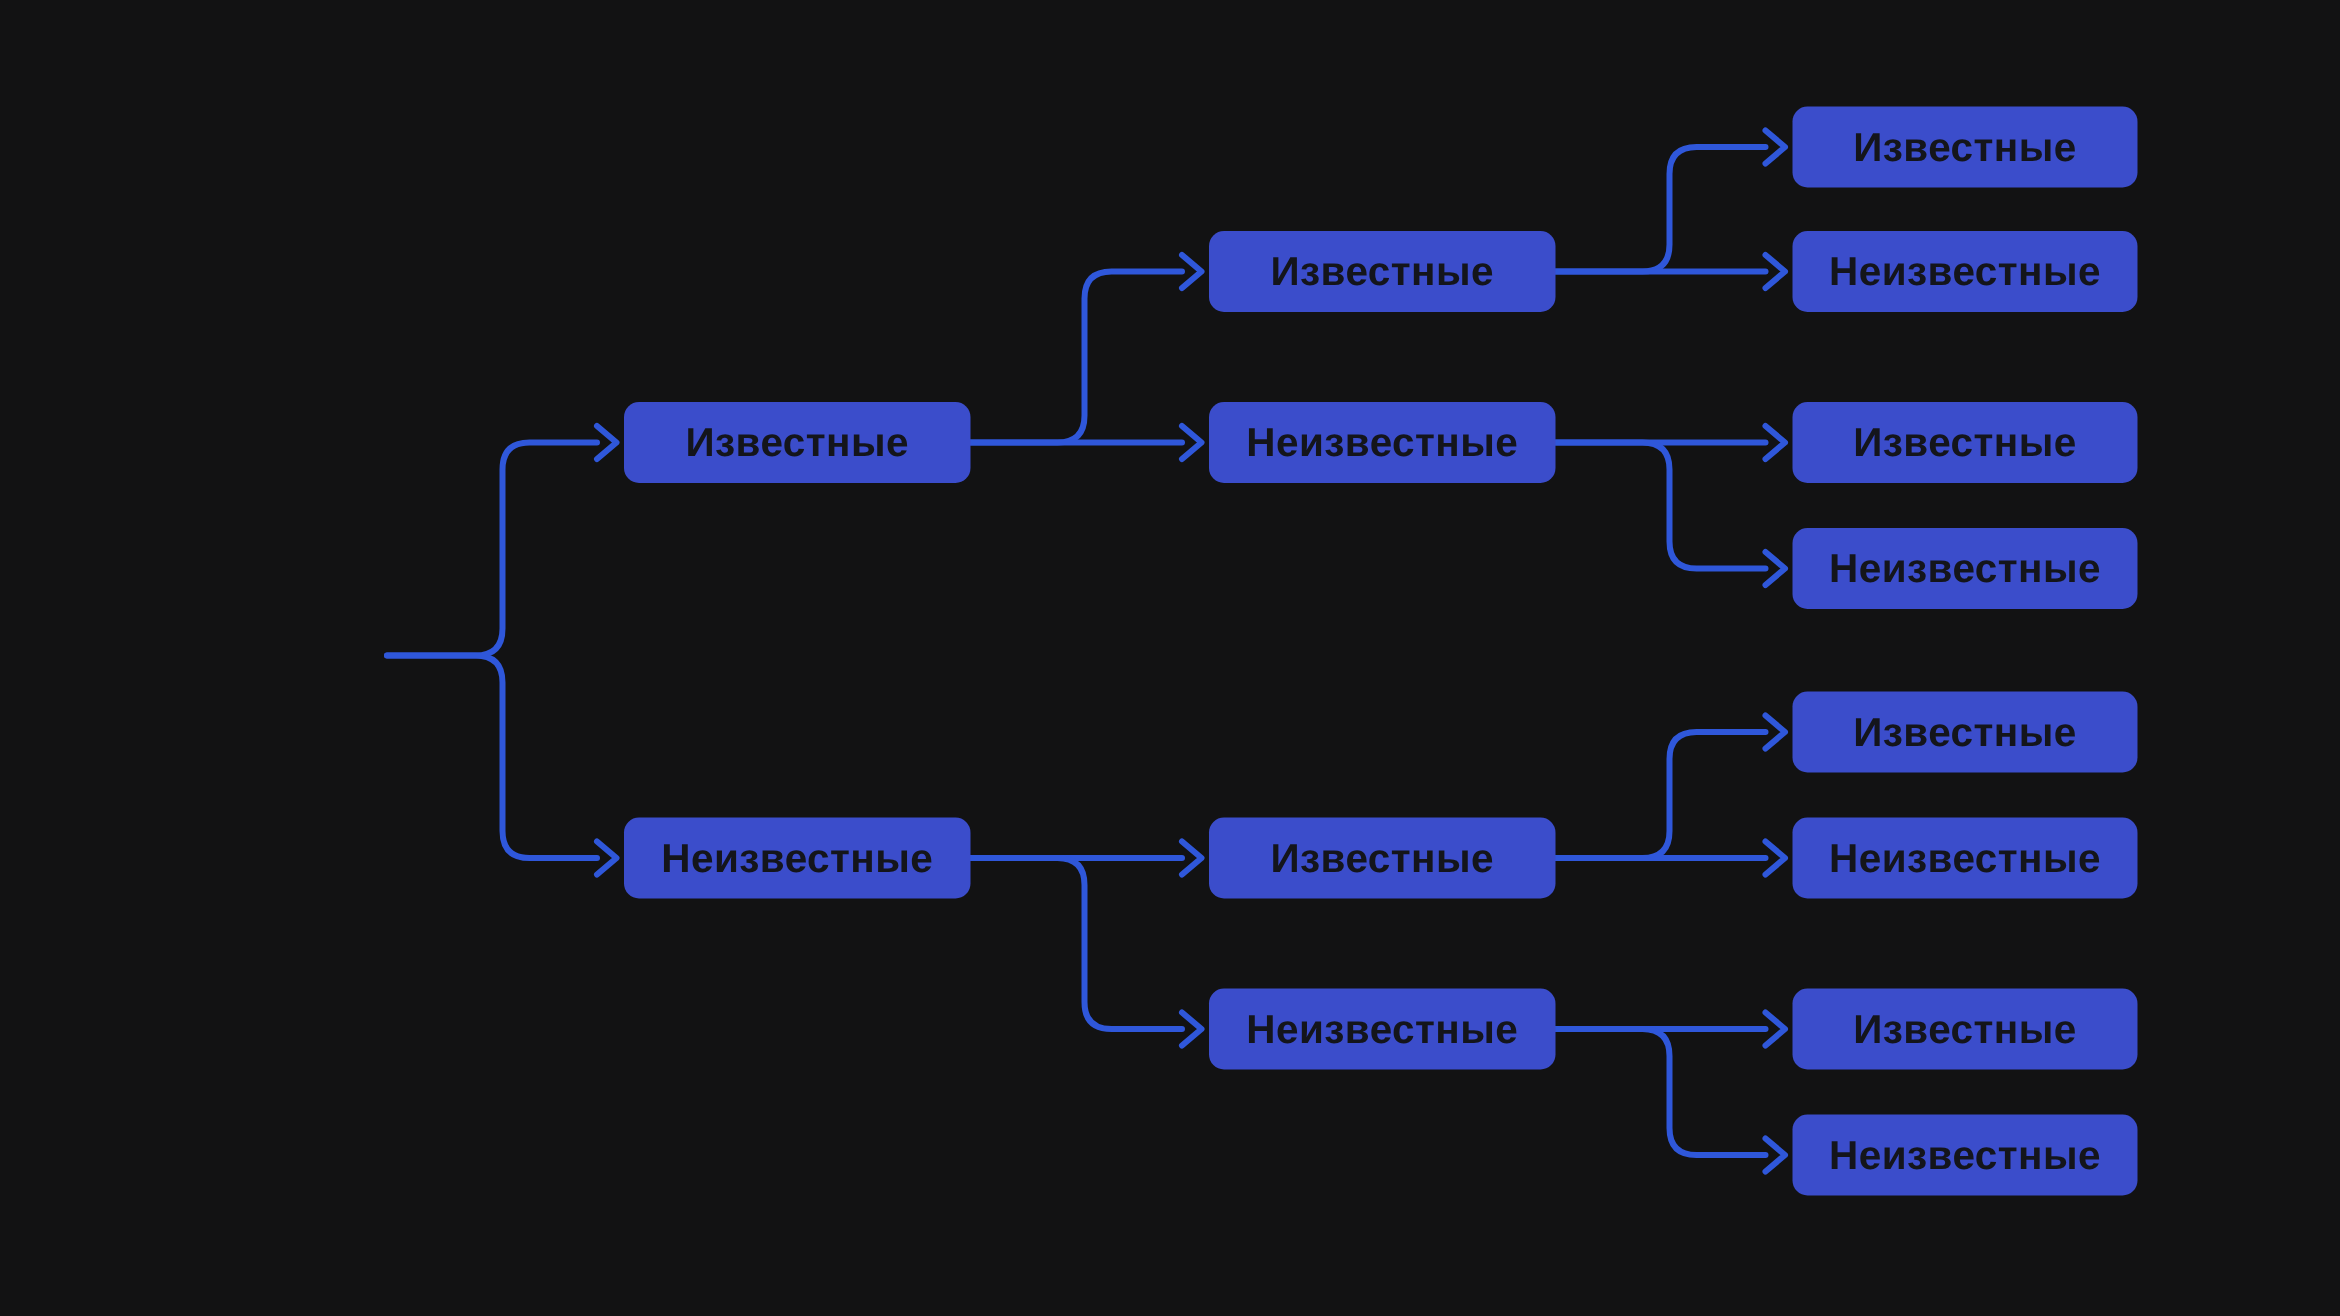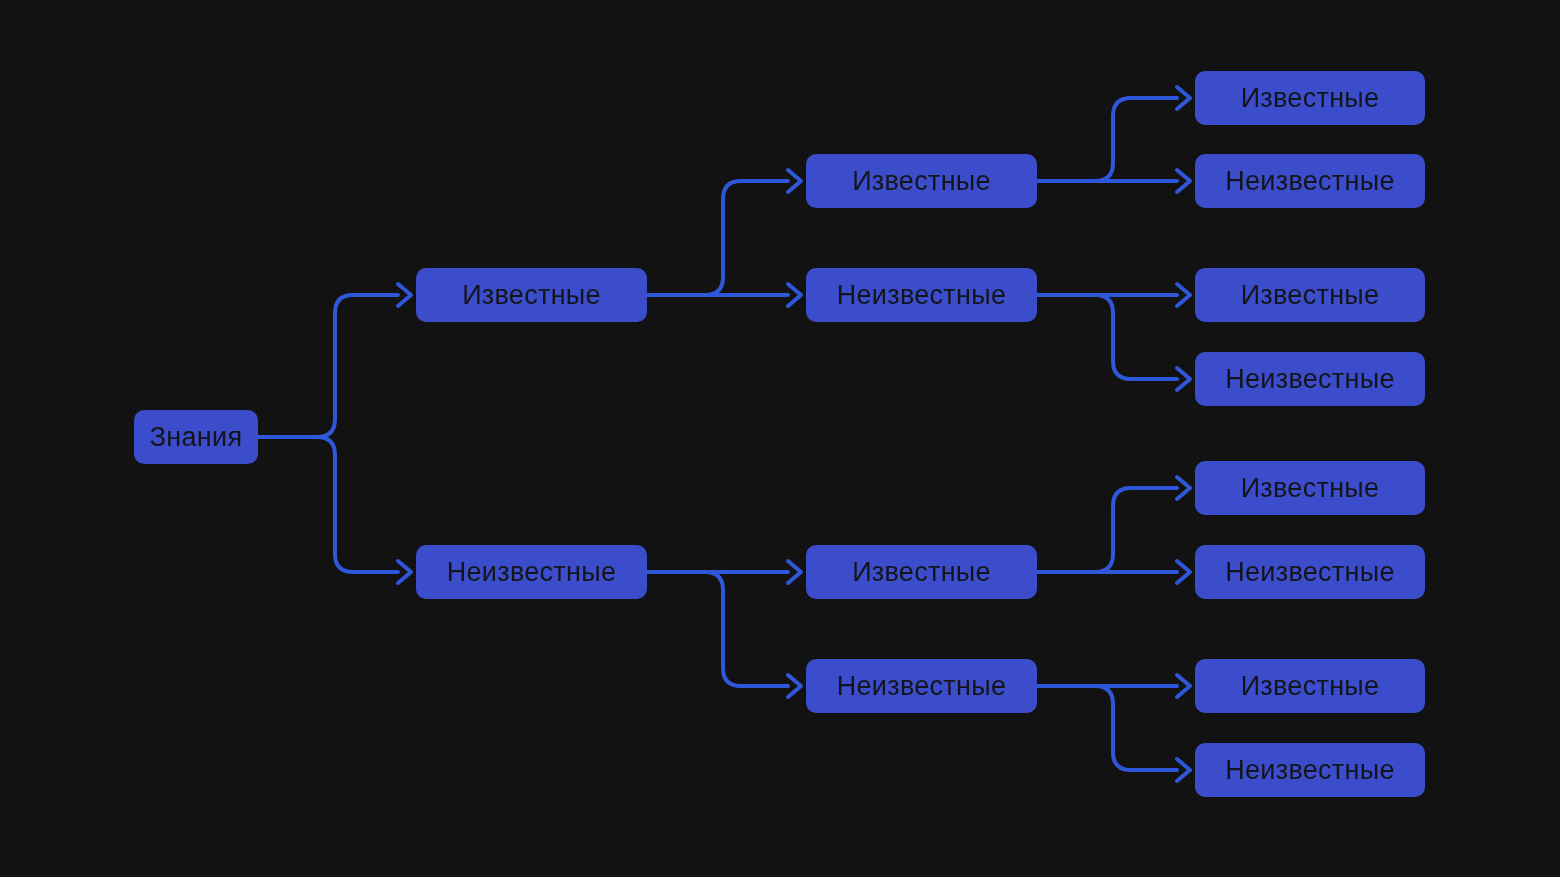--- a/index.html
+++ b/index.html
@@ -38,21 +38,21 @@
     border-radius: 10px;
     display: flex;
     align-items: center;
     justify-content: center;
     box-sizing: border-box;
     cursor: pointer;
   }
   .node-label {
     color: #14151b;
     font-size: 27px;
-    font-weight: 400;
+    font-weight: 700;
     letter-spacing: 0.3px;
     white-space: nowrap;
     line-height: 1;
     padding-top: 1px;
   }
   
   .pos-root        { left: 134px;  top: 410px; width: 124px; height: 54px; }
   .pos-l2-known    { left: 416px;  top: 268px; width: 231px; height: 54px; }
   .pos-l2-unknown  { left: 416px;  top: 545px; width: 231px; height: 54px; }
   .pos-l3-kk       { left: 806px;  top: 154px; width: 231px; height: 54px; }
@@ -128,23 +128,20 @@
     <g>
       <path class="edge" d="M 1037 686 H 1177"></path>
       <path class="edge" d="M 1177 675 L 1190 686 L 1177 697"></path>
     </g>
     <g>
       <path class="edge" d="M 1037 686 H 1095 Q 1113 686 1113 704 V 752 Q 1113 770 1131 770 H 1177"></path>
       <path class="edge" d="M 1177 759 L 1190 770 L 1177 781"></path>
     </g>
   </svg>
 
-  <div class="node pos-root">
-    <span class="node-label">Знания</span>
-  </div>
 
   <div class="node pos-l2-known">
     <span class="node-label">Известные</span>
   </div>
   <div class="node pos-l2-unknown">
     <span class="node-label">Неизвестные</span>
   </div>
 
   <div class="node pos-l3-kk">
     <span class="node-label">Известные</span>

